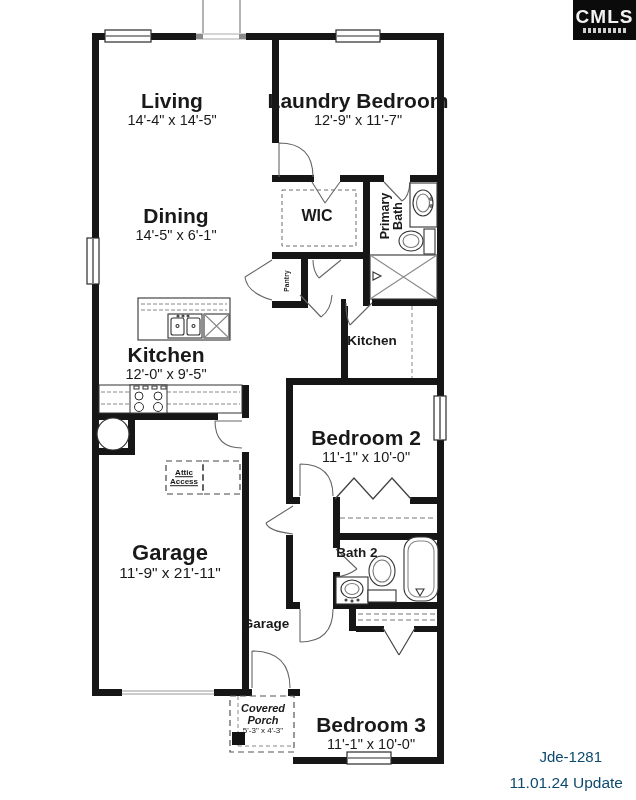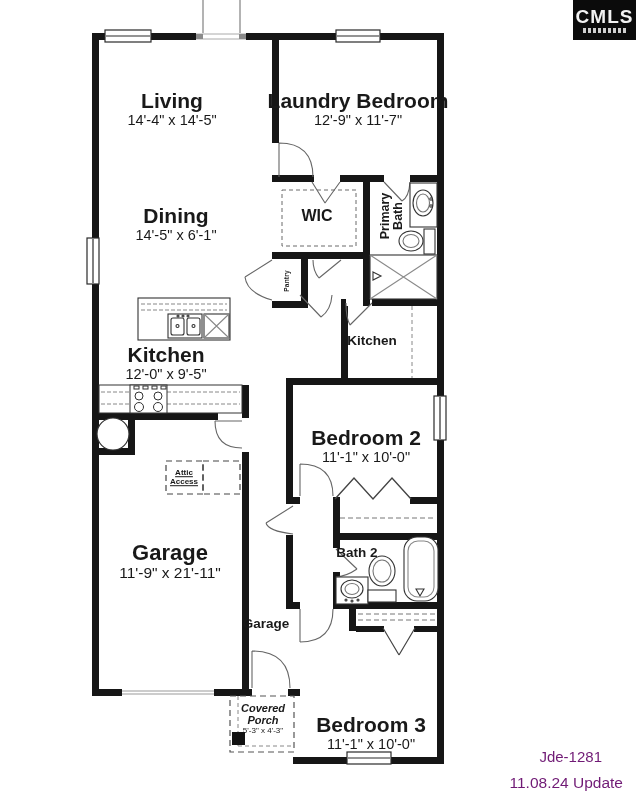--- a/index.html
+++ b/index.html
@@ -18,21 +18,21 @@
   .lbl-pbath{width:48px;}     .lbl-pbath .rname{font-size:12.5px;}
   .lbl-pantry .rname{font-size:6.5px;letter-spacing:.2px;}
   .lbl-attic{width:46px;}     .lbl-attic .rname{font-size:8px;line-height:1.1;text-decoration:underline;}
   .lbl-porch{width:66px;}     .lbl-porch .rname{font-size:11px;line-height:1.05;font-style:italic;}
                               .lbl-porch .rdims{font-size:8px;}
   .logo{position:absolute;left:573px;top:0;width:63px;height:40px;background:#0b0b0b;
         display:flex;flex-direction:column;align-items:center;justify-content:center;}
   .logo-text{color:#f2f2f2;font-weight:bold;font-size:19px;letter-spacing:1px;line-height:1;}
   .logo-sub{width:44px;height:5px;margin-top:2px;
         background:repeating-linear-gradient(90deg,#cfcfcf 0 3px,transparent 3px 5px);}
-  .footnote{position:absolute;color:#701a75;font-size:15px;white-space:nowrap;}
+  .footnote{position:absolute;color:#0c4a6e;font-size:15px;white-space:nowrap;}
   .fn-id{right:34px;top:748px;}
   .fn-update{right:13px;top:774px;font-size:15.5px;}
 </style>
 </head>
 <body>
 
 <div class="plan">
 
   <svg width="636" height="800" viewBox="0 0 636 800">
 
@@ -269,15 +269,15 @@
     <div class="rname">Bedroom 3</div>
     <div class="rdims">11'-1" x 10'-0"</div>
   </div>
 
   <div class="logo">
     <div class="logo-text">CMLS</div>
     <div class="logo-sub"></div>
   </div>
 
   <div class="footnote fn-id">Jde-1281</div>
-  <div class="footnote fn-update">11.08.24 Update</div>
+  <div class="footnote fn-update">11.01.24 Update</div>
 
 </div>
 
 </body></html>

